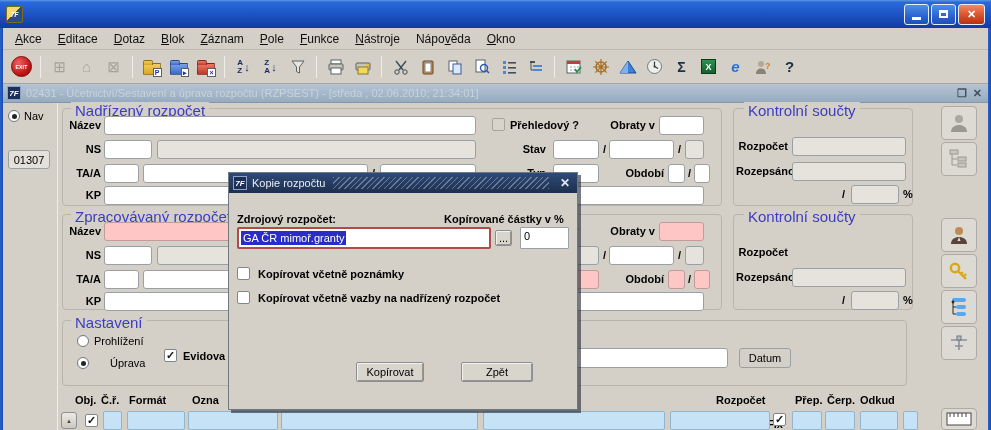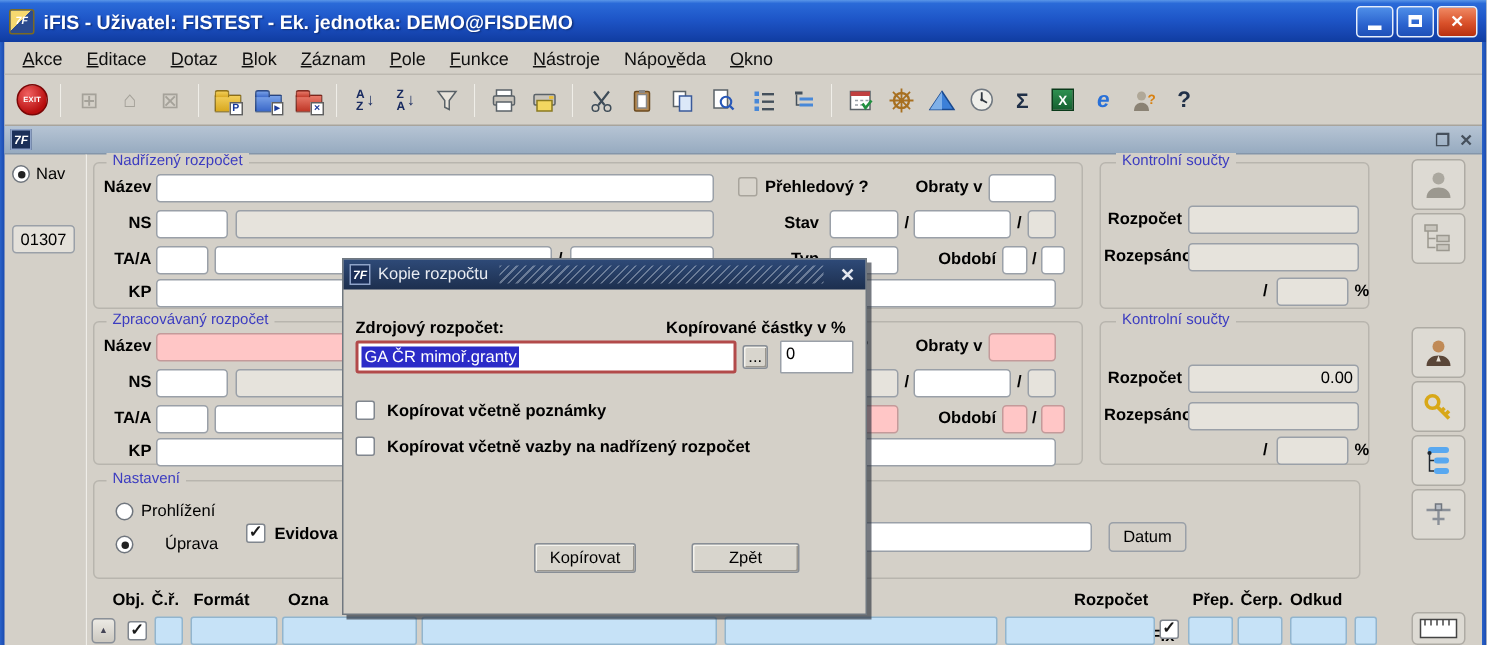--- a/index.html
+++ b/index.html
@@ -63,21 +63,21 @@
   #formbar { left:3px; top:84px; width:985px; height:19px;
     background:linear-gradient(180deg,#B6C4D4,#97ABC0); display:flex; align-items:center; padding:0 4px;
     border-bottom:1px solid #8496AA;}
   #formbar .ftitle { color:#C9D2DD; font-size:11px; margin-left:5px; white-space:nowrap; }
   .fislogo { width:14px; height:14px; background:#1B2F58; border:1px solid #8FA3C8; color:#fff;
     font-size:8px; font-style:italic; font-weight:bold; display:flex; align-items:center; justify-content:center;}
   .mdictl { margin-left:auto; display:flex; gap:6px; color:#46505C; font-size:11px; font-weight:bold; padding-right:2px;}
 
   
   .grp { border:1px solid #B8B5AE; border-radius:4px; background:transparent; }
-  .grplabel { position:absolute; top:-7px; background:#D4D0C8; padding:0 4px; color:#3C3CC0; font-size:10px; white-space:nowrap;}
+  .grplabel { position:absolute; top:-7px; background:#D4D0C8; padding:0 4px; color:#3C3CC0; font-size:15px; white-space:nowrap;}
   .lbl { font-weight:bold; color:#000; font-size:11px; text-align:right; white-space:nowrap; }
   .fld { background:#fff; border:1px solid #9AA0A8; border-radius:3px; height:19px; font-size:11px; padding:2px 3px; color:#000;}
   .fld.gray { background:#E6E3DC; }
   .fld.pink { background:#FFC6C6; border-color:#C49A9A; }
   .fld.right { text-align:right; }
   .sl { font-weight:bold; font-size:11px; color:#000; }
   .chk { width:13px; height:13px; background:#fff; border:1px solid #80868E; border-radius:2px;
     display:flex; align-items:center; justify-content:center; font-size:11px; font-weight:bold; color:#1A1A1A; line-height:11px;}
   .chk.dis { background:#D8D4CC; border-color:#A8A49C; }
   .radio { width:12px; height:12px; border-radius:50%; background:#fff; border:1px solid #70767E;
@@ -115,21 +115,20 @@
     box-shadow:inset 1px 1px 0 #F4F2EC, inset -1px -1px 0 #9A968E;
     display:flex; align-items:center; justify-content:center; font-size:11px; color:#000; }
 </style>
 </head>
 <body>
 
 <div id="frame">
 
   <div id="titlebar" class="abs">
     <span class="appicon">7F</span>
-    <span class="title">iFIS - Uživatel: FISTEST - Ek. jednotka: DEMO@FISDEMO</span>
     <span id="wincontrols">
       <span class="winbtn">
           <span class="minbar"></span>
         </span>
       <span class="winbtn">
           <span class="maxbox"></span>
         </span>
       <span class="winbtn close">✕</span>
     </span>
   </div>
@@ -306,20 +305,21 @@
           <text x="10" y="10" font-size="9" font-weight="bold" fill="#D88010">?</text>
         </svg>
       </span>
     <span class="tbtn">
         <span class="glyph" style="font-size:15px;">?</span>
       </span>
   </div>
 
   <div id="formbar" class="abs">
     <span class="fislogo">7F</span>
+    <span class="ftitle">02431 - Účetnictví/Sestavení a úprava rozpočtu (RZPSEST) - [středa , 02.06.2010; 21:34:01]</span>
     <span class="mdictl">
       <span>❐</span>
       <span>✕</span>
     </span>
   </div>
 
   <div id="sidebarline" class="abs"></div>
 
   <div class="abs" style="left:8px; top:110px; display:flex; align-items:center; gap:4px;">
     <span class="radio">
@@ -400,21 +400,20 @@
     <span class="lbl abs" style="left:548px; top:58px; width:53px;">Období</span>
     <div class="fld pink abs" style="left:605px; top:55px; width:17px;"></div>
     <span class="sl abs" style="left:625px; top:58px;">/</span>
     <div class="fld pink abs" style="left:631px; top:55px; width:16px;"></div>
     <div class="fld abs" style="left:490px; top:77px; width:151px;"></div>
   </div>
 
   <div class="grp abs" style="left:733px; top:214px; width:180px; height:96px;">
     <span class="grplabel" style="left:10px;">Kontrolní součty</span>
     <span class="lbl abs" style="left:2px; top:31px; width:52px;">Rozpočet</span>
-    <div class="fld gray right abs" style="left:58px; top:28px; width:114px;">0.00</div>
     <span class="lbl abs" style="left:2px; top:56px; width:52px;">Rozepsáno</span>
     <div class="fld gray right abs" style="left:58px; top:53px; width:114px;"></div>
     <span class="sl abs" style="left:108px; top:79px;">/</span>
     <div class="fld gray abs" style="left:117px; top:76px; width:48px;"></div>
     <span class="lbl abs" style="left:169px; top:79px;">%</span>
   </div>
 
   <div class="grp abs" style="left:62px; top:320px; width:845px; height:66px;">
     <span class="grplabel" style="left:8px;">Nastavení</span>
     <span class="abs" style="left:14px; top:14px; display:flex; align-items:flex-start; gap:5px;">

